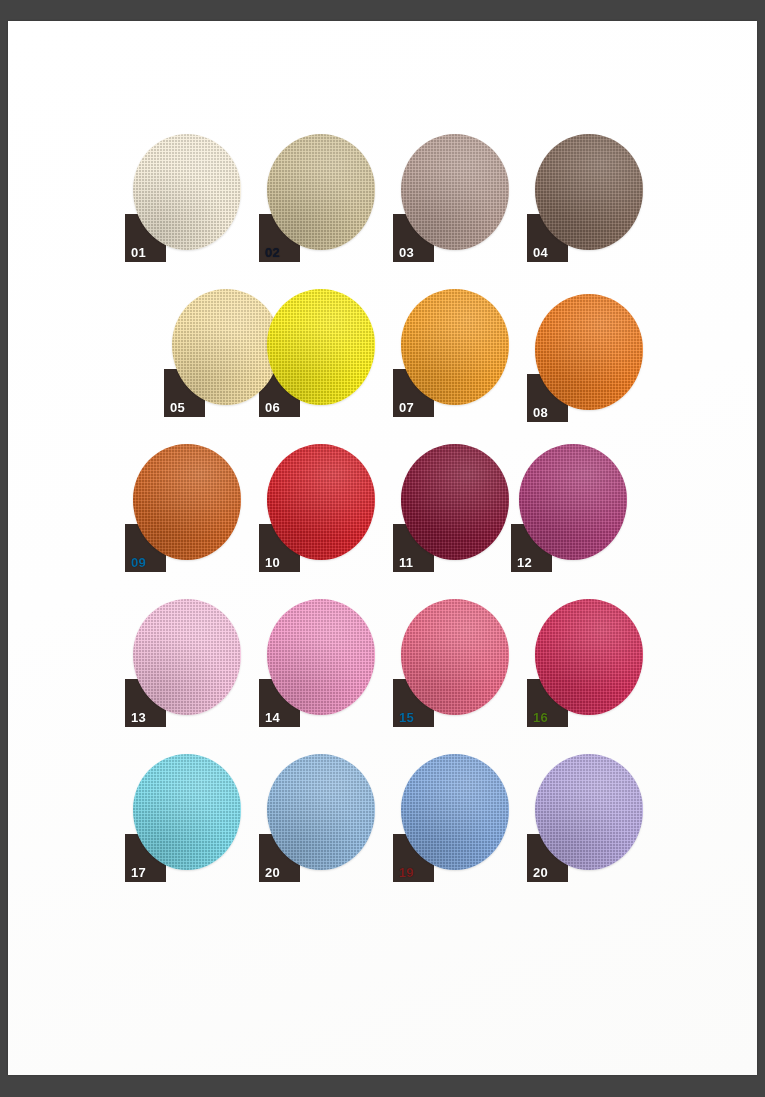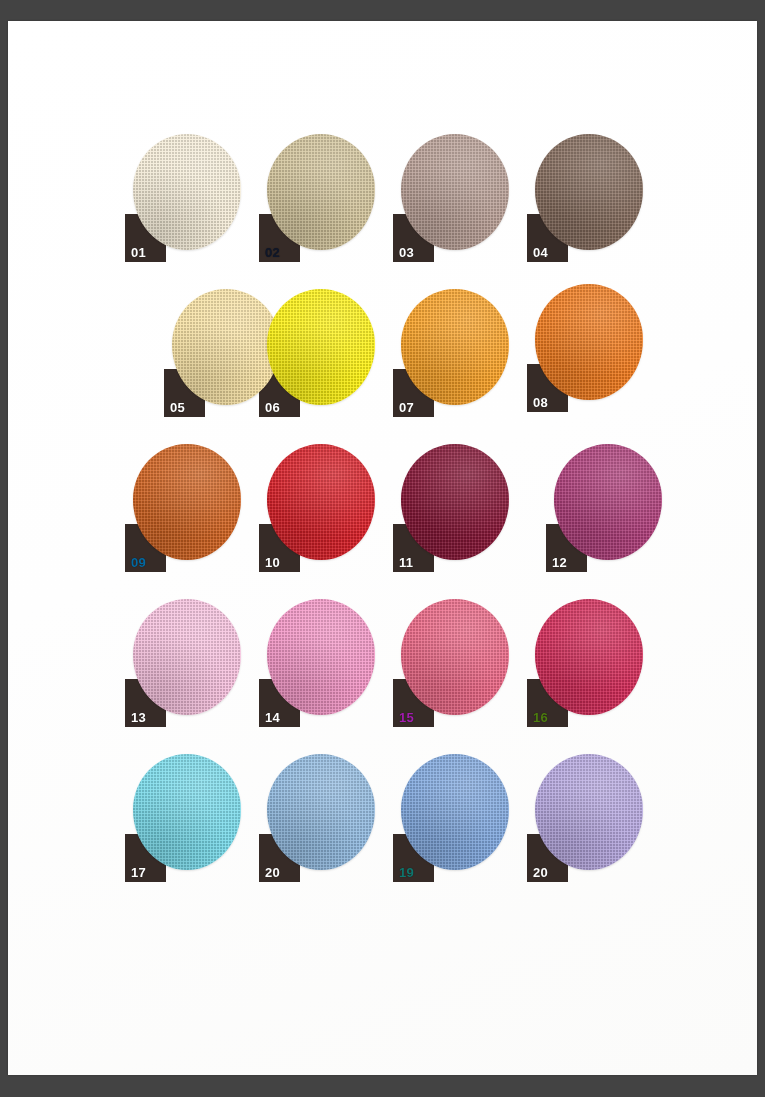--- a/index.html
+++ b/index.html
@@ -151,21 +151,21 @@
           </div>
           <span class="tab-num" style="color: rgb(255, 255, 255);">06</span>
         </div>
         <div class="cell" style="left: 268px; top: 155px;">
           <div class="tab" style="background: rgb(54, 43, 39);"></div>
           <div class="disc" title="amber-orange" style="background: rgb(247, 157, 30);">
             <div class="weave"></div>
           </div>
           <span class="tab-num" style="color: rgb(255, 255, 255);">07</span>
         </div>
-        <div class="cell" style="left: 402px; top: 150px;">
+        <div class="cell" style="left: 402px; top: 160px;">
           <div class="tab" style="background: rgb(54, 43, 39);"></div>
           <div class="disc" title="tangerine-orange" style="background: rgb(238, 116, 20);">
             <div class="weave"></div>
           </div>
           <span class="tab-num" style="color: rgb(255, 255, 255);">08</span>
         </div>
         <div class="cell" style="left: 0px; top: 310px;">
           <div class="tab" style="background: rgb(54, 43, 39);"></div>
           <div class="disc" title="burnt-orange" style="background: rgb(204, 90, 22);">
             <div class="weave"></div>
@@ -179,21 +179,21 @@
           </div>
           <span class="tab-num" style="color: rgb(255, 255, 255);">10</span>
         </div>
         <div class="cell" style="left: 268px; top: 310px;">
           <div class="tab" style="background: rgb(54, 43, 39);"></div>
           <div class="disc" title="burgundy-maroon" style="background: rgb(126, 11, 44);">
             <div class="weave"></div>
           </div>
           <span class="tab-num" style="color: rgb(255, 255, 255);">11</span>
         </div>
-        <div class="cell" style="left: 421px; top: 310px;">
+        <div class="cell" style="left: 386px; top: 310px;">
           <div class="tab" style="background: rgb(54, 43, 39);"></div>
           <div class="disc" title="magenta-plum" style="background: rgb(169, 53, 115);">
             <div class="weave"></div>
           </div>
           <span class="tab-num" style="color: rgb(255, 255, 255);">12</span>
         </div>
         <div class="cell" style="left: 0px; top: 465px;">
           <div class="tab" style="background: rgb(54, 43, 39);"></div>
           <div class="disc" title="pale-pink" style="background: rgb(245, 190, 220);">
             <div class="weave"></div>
@@ -205,21 +205,21 @@
           <div class="disc" title="bubblegum-pink" style="background: rgb(242, 145, 195);">
             <div class="weave"></div>
           </div>
           <span class="tab-num" style="color: rgb(255, 255, 255);">14</span>
         </div>
         <div class="cell" style="left: 268px; top: 465px;">
           <div class="tab" style="background: rgb(54, 43, 39);"></div>
           <div class="disc" title="rose-pink" style="background: rgb(232, 96, 127);">
             <div class="weave"></div>
           </div>
-          <span class="tab-num" style="color: #a21caf;">15</span>
+          <span class="tab-num" style="color: #0369a1;">15</span>
         </div>
         <div class="cell" style="left: 402px; top: 465px;">
           <div class="tab" style="background: rgb(54, 43, 39);"></div>
           <div class="disc" title="raspberry-red" style="background: rgb(207, 33, 80);">
             <div class="weave"></div>
           </div>
           <span class="tab-num" style="color: #4d7c0f;">16</span>
         </div>
         <div class="cell" style="left: 0px; top: 620px;">
           <div class="tab" style="background: rgb(54, 43, 39);"></div>
@@ -233,21 +233,21 @@
           <div class="disc" title="powder-blue" style="background: rgb(140, 182, 221);">
             <div class="weave"></div>
           </div>
           <span class="tab-num" style="color: rgb(255, 255, 255);">20</span>
         </div>
         <div class="cell" style="left: 268px; top: 620px;">
           <div class="tab" style="background: rgb(54, 43, 39);"></div>
           <div class="disc" title="cornflower-blue" style="background: rgb(122, 163, 219);">
             <div class="weave"></div>
           </div>
-          <span class="tab-num" style="color: #0f766e;">19</span>
+          <span class="tab-num" style="color: #7f1d1d;">19</span>
         </div>
         <div class="cell" style="left: 402px; top: 620px;">
           <div class="tab" style="background: rgb(54, 43, 39);"></div>
           <div class="disc" title="lavender-violet" style="background: rgb(178, 163, 221);">
             <div class="weave"></div>
           </div>
           <span class="tab-num" style="color: rgb(255, 255, 255);">20</span>
         </div>
       </div>
   </div>

